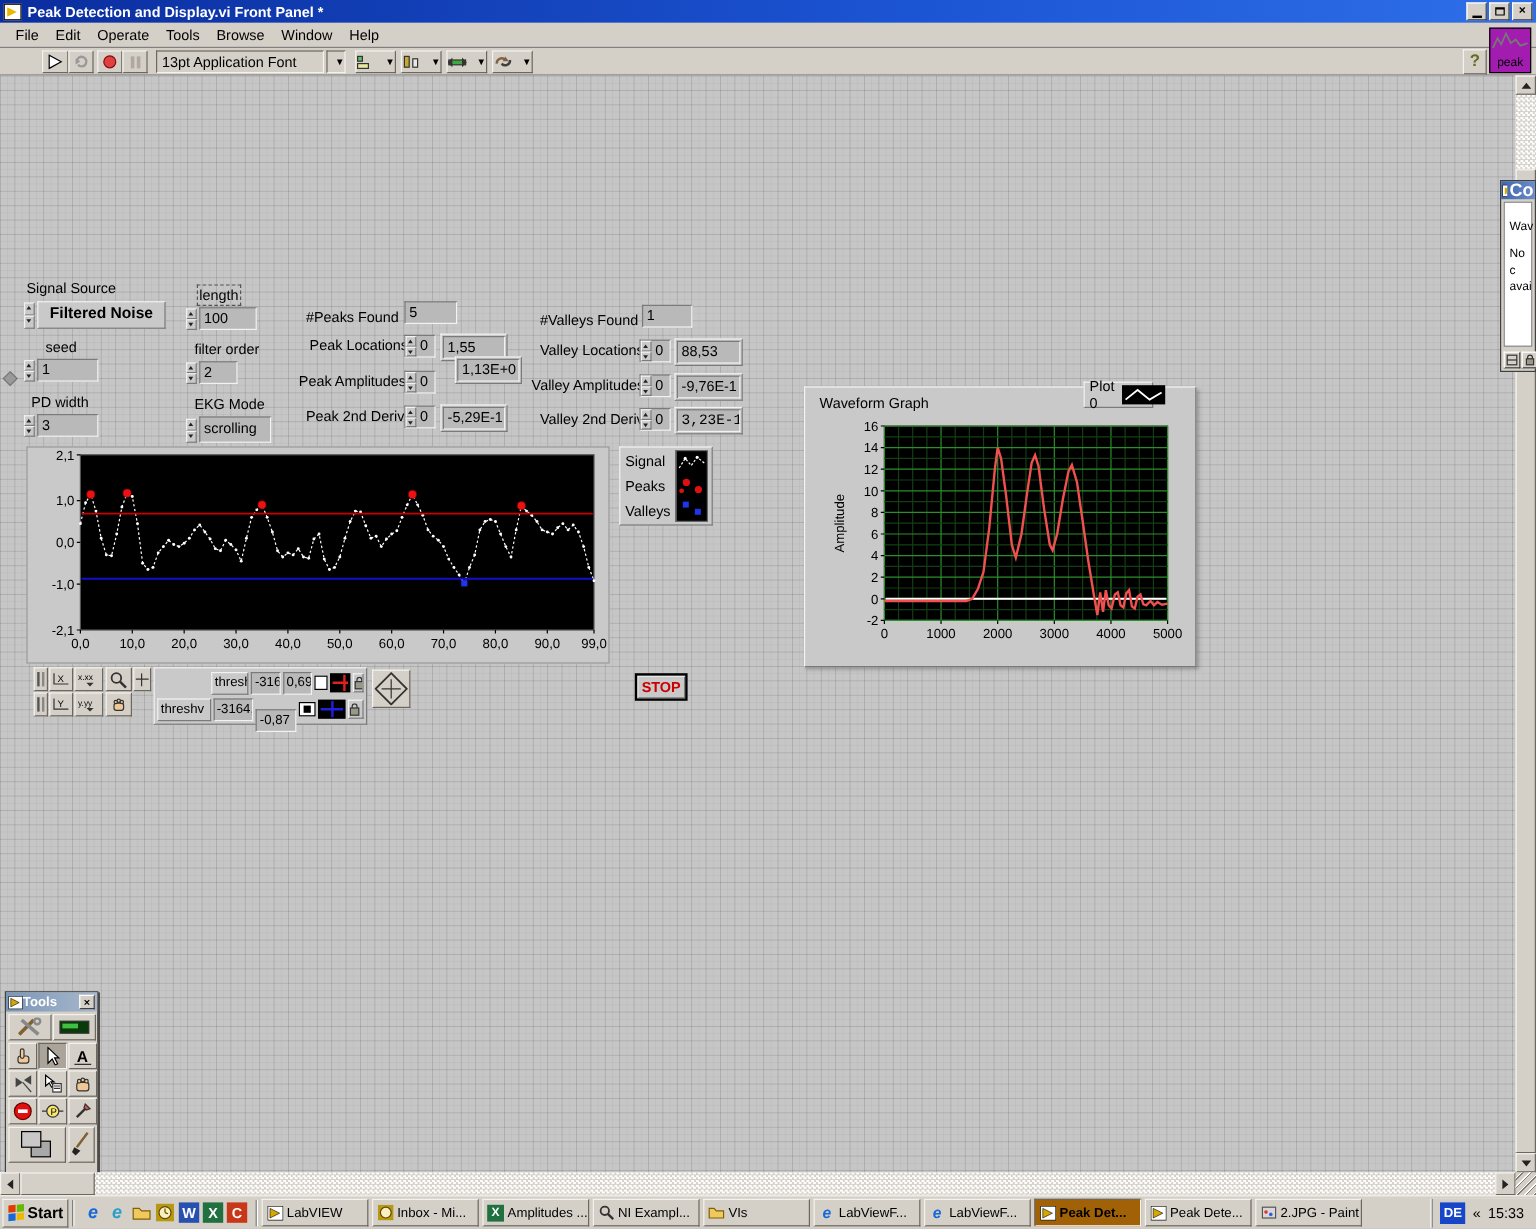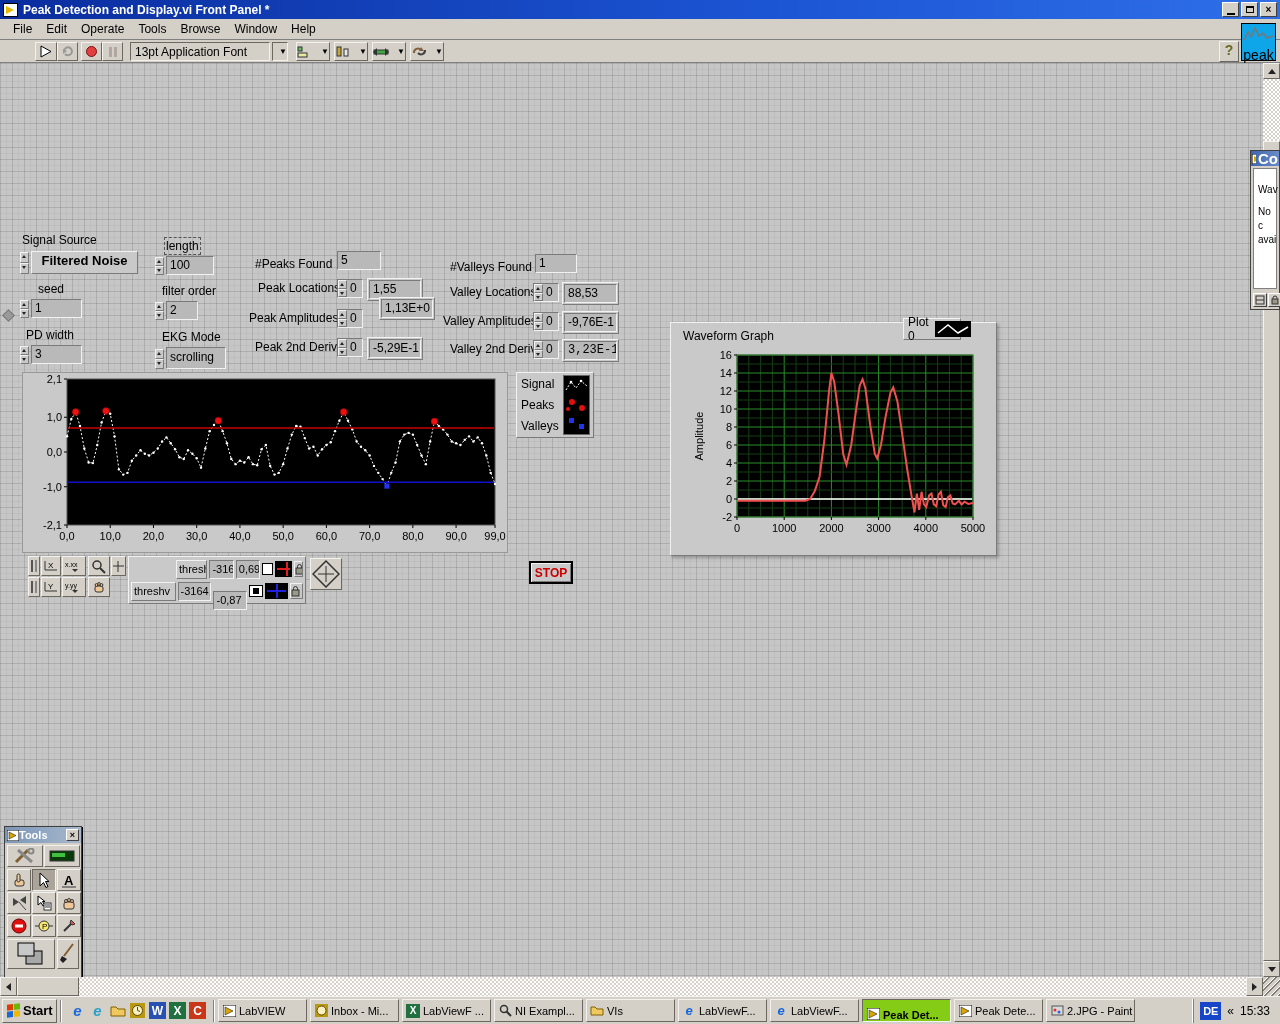--- a/index.html
+++ b/index.html
@@ -16,21 +16,21 @@
   .win-btn { width:17px; height:15px; background:#d4d0c8; border:1px solid; border-color:#fff #404040 #404040 #fff; display:flex; align-items:center; justify-content:center; font-size:10px; color:#000; font-weight:bold; }
   .glyph-min { width:8px; height:2px; background:#000; margin-top:8px; }
   .glyph-restore { width:8px; height:7px; border:1px solid #000; border-top-width:2px; position:relative; }
   .menubar { left:0; top:19px; width:1280px; height:21px; background:#d4d0c8; border-bottom:1px solid #808080; display:flex; align-items:center; padding-left:6px; gap:0; }
   .menu-item { padding:2px 7px; font-size:12px; }
   .toolbar { left:0; top:40px; width:1280px; height:23px; background:#d4d0c8; border-bottom:1px solid #808080; }
   .tbtn { position:absolute; top:2px; height:19px; background:#d4d0c8; border:1px solid; border-color:#f4f2ee #6c675f #6c675f #f4f2ee; display:flex; align-items:center; justify-content:center; }
   .fontbox { position:absolute; left:130px; top:2px; width:140px; height:19px; background:#d4d0c8; border:1px solid; border-color:#6c675f #f4f2ee #f4f2ee #6c675f; display:flex; align-items:center; padding:0 4px; font-size:12px; }
   .dd-arrow { margin-left:auto; font-size:8px; }
   .help-btn { left:1219px; top:41px; width:20px; height:21px; position:absolute; background:#d4d0c8; border:1px solid; border-color:#f4f2ee #6c675f #6c675f #f4f2ee; text-align:center; font-weight:bold; color:#6a6a20; font-size:14px; }
-  .vi-badge { left:1241px; top:23px; width:35px; height:38px; position:absolute; background:#0ea5e9; border:1px solid #000; font-size:14px; text-align:center; }
+  .vi-badge { left:1241px; top:23px; width:35px; height:38px; position:absolute; background:#a21caf; border:1px solid #000; font-size:10px; text-align:center; }
 
   
   .panel { left:0; top:63px; width:1272px; height:914px; background-color:#c6c6c6;
     background-image:
       linear-gradient(to right, rgba(0,0,0,0.09) 1px, transparent 1px),
       linear-gradient(to bottom, rgba(0,0,0,0.09) 1px, transparent 1px),
       linear-gradient(to right, rgba(0,0,0,0.035) 1px, transparent 1px),
       linear-gradient(to bottom, rgba(0,0,0,0.035) 1px, transparent 1px);
     background-size:12px 12px,12px 12px,6px 6px,6px 6px; }
 
@@ -80,21 +80,21 @@
   .grip { background:#d4d0c8; background-image:repeating-linear-gradient(135deg, transparent 0 3px, #fff 3px 4px, #807c74 4px 5px); }
 
   
   .taskbar { left:0; top:996px; width:1280px; height:28px; background:#d4d0c8; border-top:1px solid #f4f2ee; display:flex; align-items:center; padding:0 2px; gap:3px; z-index:10; }
   .start-btn { width:55px; height:24px; background:#d4d0c8; border:1px solid; border-color:#f4f2ee #6c675f #6c675f #f4f2ee; display:flex; align-items:center; gap:3px; font-weight:bold; font-size:13px; padding:0 4px; flex:none; }
   .flag { width:13px; height:13px; display:grid; grid-template-columns:6px 6px; grid-template-rows:6px 6px; gap:1px; transform:skewY(-6deg); }
   .ql { display:flex; gap:3px; align-items:center; padding:0 4px; flex:none; }
   .ql-icon { width:17px; height:17px; display:flex; align-items:center; justify-content:center; font-weight:bold; font-size:12px; }
   .tb-divider { width:2px; height:22px; border-left:1px solid #808080; border-right:1px solid #fff; flex:none; }
   .task-btn { width:89px; height:23px; background:#d4d0c8; border:1px solid; border-color:#f4f2ee #6c675f #6c675f #f4f2ee; display:flex; align-items:center; gap:3px; font-size:11px; padding:0 3px; overflow:hidden; white-space:nowrap; flex:none; }
-  .task-btn.active { background:#84cc16; border-color:#6c675f #f4f2ee #f4f2ee #6c675f; font-weight:bold;align-items:flex-end; }
+  .task-btn.active { background:#a16207; border-color:#6c675f #f4f2ee #f4f2ee #6c675f; font-weight:bold; }
   .tk-icon { width:14px; height:14px; flex:none; display:flex; align-items:center; justify-content:center; font-size:10px; font-weight:bold; }
   .tray { margin-left:auto; display:flex; align-items:center; gap:6px; height:24px; border-left:1px solid #808080; box-shadow:-1px 0 0 #fff; padding:0 8px 0 6px; font-size:12px; flex:none; }
   .lang-de { width:21px; height:18px; background:#1846c8; color:#fff; font-size:11px; font-weight:bold; display:flex; align-items:center; justify-content:center; }
 
   svg text { font-family:"Liberation Sans", sans-serif; }
 </style>
 </head>
 <body>
 
 <div class="abs titlebar">
@@ -912,21 +912,21 @@
     <span class="tk-icon">
         <svg width="13" height="13">
           <rect width="13" height="13" fill="#b89810"></rect>
           <circle cx="6.5" cy="6.5" r="4.5" fill="#f8f0c0" stroke="#604800"></circle>
         </svg>
       </span>
     <span>Inbox - Mi...</span>
   </span>
   <span class="task-btn">
     <span class="tk-icon" style="background:#207040;color:#fff;">X</span>
-    <span>LabViewF ...</span>
+    <span>Amplitudes ...</span>
   </span>
   <span class="task-btn">
     <span class="tk-icon">
         <svg width="13" height="13">
           <circle cx="5" cy="5" r="3.5" fill="none" stroke="#333" stroke-width="1.5"></circle>
           <line x1="7.5" y1="7.5" x2="12" y2="12" stroke="#333" stroke-width="2"></line>
         </svg>
       </span>
     <span>NI Exampl...</span>
   </span>

